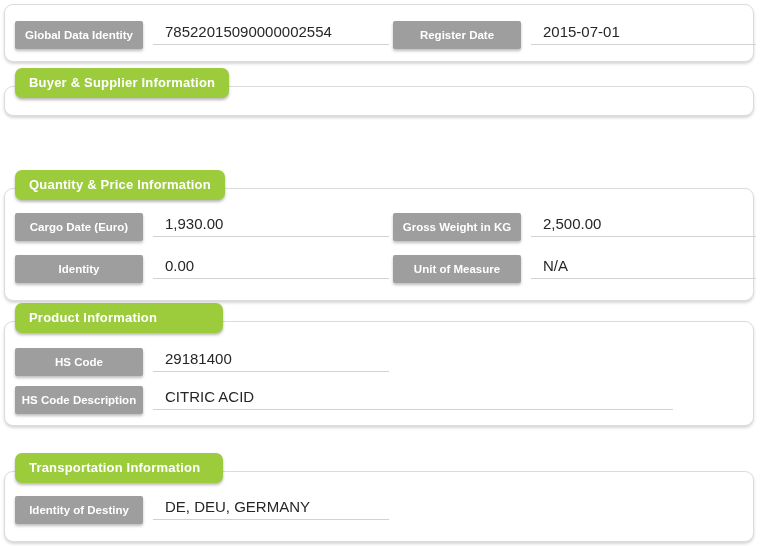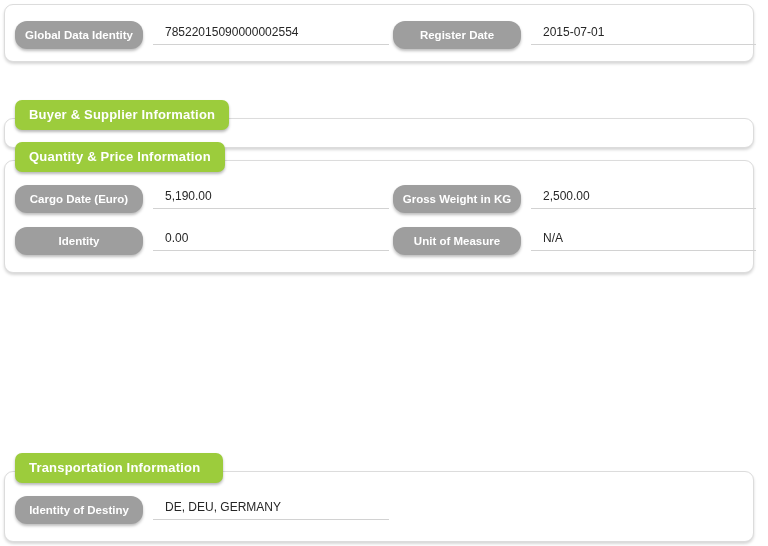--- a/index.html
+++ b/index.html
@@ -60,40 +60,40 @@
 
   .pill {
     position: absolute;
     left: 0;
     top: 0;
     width: 128px;
     height: 28px;
     line-height: 28px;
     box-sizing: border-box;
     background: #9e9e9e;
-    border-radius: 12px;
+    border-radius: 2px;
     color: #ffffff;
     font-size: 11.5px;
     font-weight: bold;
     text-align: center;
     box-shadow: 0 2px 3px rgba(0,0,0,0.26);
     white-space: nowrap;
     overflow: hidden;
   }
 
   .value {
     position: absolute;
     top: 0;
     left: 138px;
     height: 24px;
     line-height: 22px;
     box-sizing: border-box;
     border-bottom: 1px solid #d2d2d2;
     color: #262626;
-    font-size: 12px;
+    font-size: 15px;
     padding-left: 12px;
     white-space: nowrap;
     overflow: hidden;
   }
 
   
   .value.w-short { width: 236px; }
   .value.w-right { width: 225px; }
   .value.w-long  { width: 520px; }
 
@@ -112,49 +112,63 @@
       <div class="value w-short">78522015090000002554</div>
     </div>
 
     <div class="field col-right" style="top:16px;">
       <div class="pill">Register Date</div>
       <div class="value w-right">2015-07-01</div>
     </div>
 
   </div>
 
-  <div class="panel" style="top:86px; height:30px;margin-top:32px;">
+  <div class="panel" style="top:86px; height:30px;">
     <div class="section-tab">Buyer &amp; Supplier Information</div>
   </div>
 
-  <div class="panel" style="top:160px; height:113px;">
+  <div class="panel" style="top:188px; height:113px;">
     <div class="section-tab">Quantity &amp; Price Information</div>
 
     <div class="field" style="left:10px; top:24px;">
       <div class="pill">Cargo Date (Euro)</div>
-      <div class="value w-short">5,190.00</div>
+      <div class="value w-short">1,930.00</div>
     </div>
 
     <div class="field col-right" style="top:24px;">
       <div class="pill">Gross Weight in KG</div>
       <div class="value w-right">2,500.00</div>
     </div>
 
     <div class="field" style="left:10px; top:66px;">
       <div class="pill">Identity</div>
       <div class="value w-short">0.00</div>
     </div>
 
     <div class="field col-right" style="top:66px;">
       <div class="pill">Unit of Measure</div>
       <div class="value w-right">N/A</div>
     </div>
 
   </div>
 
+  <div class="panel" style="top:321px; height:105px;">
+    <div class="section-tab">Product Information</div>
+
+    <div class="field" style="left:10px; top:26px;">
+      <div class="pill">HS Code</div>
+      <div class="value w-short">29181400</div>
+    </div>
+
+    <div class="field" style="left:10px; top:64px;">
+      <div class="pill">HS Code Description</div>
+      <div class="value w-long">CITRIC ACID</div>
+    </div>
+
+  </div>
 
   <div class="panel" style="top:471px; height:71px;padding-left:44px;">
     <div class="section-tab">Transportation Information</div>
 
     <div class="field" style="left:10px; top:24px;">
       <div class="pill">Identity of Destiny</div>
       <div class="value w-short">DE, DEU, GERMANY</div>
     </div>
 
   </div>

